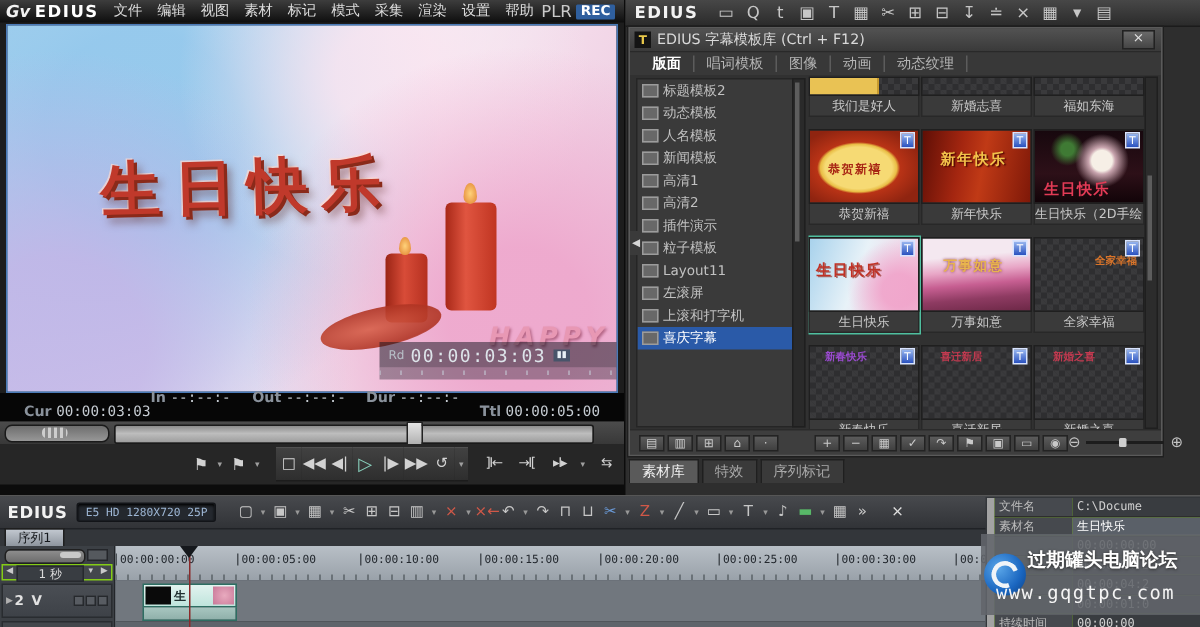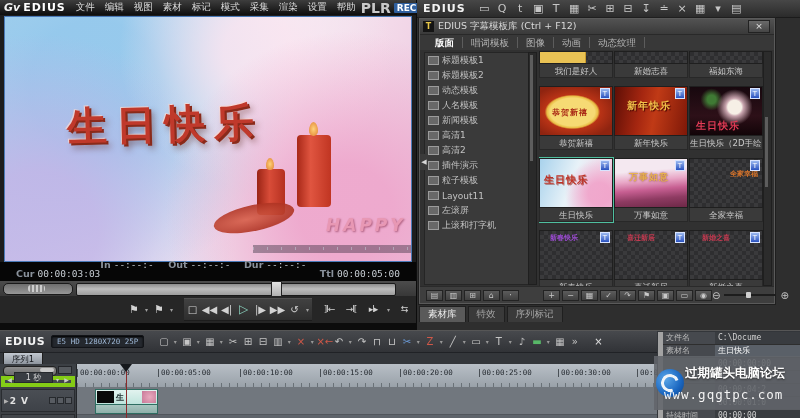--- a/index.html
+++ b/index.html
@@ -7,21 +7,21 @@
        font-family:"DejaVu Sans",sans-serif;-webkit-font-smoothing:antialiased;}
   
   #left-win{position:absolute;left:0;top:0;width:416px;height:288px;background:#1d1d1d;}
   #menubar{position:absolute;left:0;top:0;width:100%;height:15px;background:linear-gradient(#3d3d3d,#0e0e0e);
            display:flex;align-items:center;color:#ddd;font-size:9.5px;}
   .logo{font-style:italic;font-weight:bold;color:#f2f2f2;font-size:11px;margin:0 3px 0 4px;}
   .brand{font-weight:bold;font-size:11px;letter-spacing:1px;margin-right:5px;color:#fff;}
   .menus{display:flex;}
   .mi{padding:0 5px;white-space:nowrap;}
   .msp{flex:1;}
-  .plr{color:#c9c9c9;font-weight:bold;font-size:14px;margin-right:3px;}
+  .plr{color:#c9c9c9;font-weight:normal;font-size:11px;margin-right:3px;}
   .rec{background:#2f5f9e;color:#fff;font-weight:bold;font-size:9px;padding:0 3px;border-radius:1px;margin-right:7px;}
   .wmin,.wclose{color:#e6e6e6;font-size:10px;margin-right:9px;font-weight:bold;}
   
   #preview{position:absolute;left:4px;top:16px;width:406px;height:244px;border:1px solid #4a7ab8;overflow:hidden;
     background:
       radial-gradient(circle at 84% 80%, rgba(238,168,205,.95) 0 12%, rgba(238,168,205,0) 46%),
       radial-gradient(circle at 62% 14%, rgba(250,228,240,.85) 0 10%, rgba(250,228,240,0) 42%),
       radial-gradient(circle at 8% 88%, rgba(198,178,230,.8) 0 14%, rgba(198,178,230,0) 46%),
       radial-gradient(circle at 22% 28%, rgba(148,200,236,.95) 0 18%, rgba(148,200,236,0) 55%),
       linear-gradient(115deg,#a9d3ee 0%,#cfe7f5 30%,#f0f4f7 50%,#f3d9e9 75%,#e9c4dc 100%);}
@@ -172,22 +172,22 @@
   .tli.green{color:#58b868;}
   .tlclose{margin-left:8px;color:#e0e0e0;font-size:10px;width:16px;text-align:center;}
   .seqtab{position:absolute;left:3px;top:21px;width:40px;height:12px;background:linear-gradient(#c2c8d0,#8e959e);
           color:#15181c;font-size:8.5px;text-align:center;line-height:12px;border:1px solid #1f1f1f;border-bottom:none;box-sizing:border-box;}
   .tlbody{position:absolute;left:0;top:33px;width:657px;bottom:0;background:#565b61;overflow:hidden;}
   .thead{position:absolute;left:0;top:0;width:76px;height:100%;background:#3c4045;border-right:1px solid #23262a;}
   .thscroll{position:absolute;left:3px;top:2px;width:52px;height:8px;border-radius:4px;border:1px solid #202020;
             background:linear-gradient(#8e8e8e,#6c6c6c);}
   .thscroll i{position:absolute;right:2px;top:1px;width:14px;height:4px;border-radius:2px;background:#c9c9c9;}
   .thbox{position:absolute;left:58px;top:2px;width:14px;height:8px;background:#55595e;border:1px solid #24262a;box-sizing:border-box;}
-  .thscale{position:absolute;left:1px;top:12px;width:74px;height:11px;display:flex;align-items:flex-end;
-           background:#43474c;border:4px solid #84cc16;box-sizing:border-box;}
+  .thscale{position:absolute;left:1px;top:12px;width:74px;height:11px;display:flex;align-items:flex-start;
+           background:#43474c;border:1px solid #84cc16;box-sizing:border-box;}
   .sarrow{width:9px;color:#c9c9c9;font-size:6px;text-align:center;flex:none;}
   .slabel{flex:1;text-align:center;color:#d9d9d9;font-size:8px;background:#393d42;border:1px solid #26292d;
           height:9px;line-height:9px;}
   .track{position:absolute;left:1px;top:25px;width:74px;height:23px;display:flex;align-items:center;
          background:linear-gradient(#4a4e54,#3e4248);border:1px solid #292c30;box-sizing:border-box;}
   .texp{color:#b0b0b0;font-size:6px;margin:0 1px 0 2px;}
   .tname{color:#e2e2e2;font-size:9px;font-weight:bold;letter-spacing:1px;}
   .ticons2{margin-left:auto;margin-right:2px;display:flex;gap:1px;}
   .ticons2 i{width:7px;height:7px;background:#585c62;border:1px solid #26292d;box-sizing:border-box;}
   .track2{position:absolute;left:1px;top:50px;width:74px;height:8px;background:#43474c;border:1px solid #292c30;box-sizing:border-box;}
@@ -256,20 +256,25 @@
       <span class="wmin">—</span>
       <span class="wclose">×</span>
     </div>
 
     <div id="preview">
       <span class="ptitle">生日快乐</span>
       <div class="candle1"></div>
       <div class="candle2"></div>
       <div class="deco"></div>
       <span class="happy">HAPPY</span>
+      <div class="ovl">
+        <span class="pfx">Rd</span>
+        <span class="otc">00:00:03:03</span>
+        <span class="pause">▮▮</span>
+      </div>
       <div class="ovl2"></div>
     </div>
 
     <div id="tcbar">
 
     <span class="tcf"><b>Cur</b><i>00:00:03:03</i></span>
         <span class="tcf"><b>In</b><i>--:--:--:--</i></span>
         <span class="tcf"><b>Out</b><i>--:--:--:--</i></span>
         <span class="tcf"><b>Dur</b><i>--:--:--:--</i></span>
         <span class="tcf"><b>Ttl</b><i>00:00:05:00</i></span>
@@ -341,24 +346,20 @@
       <span class="dtab active">版面</span>
           <span class="dtab">唱词模板</span>
           <span class="dtab">图像</span>
           <span class="dtab">动画</span>
           <span class="dtab">动态纹理</span>
         </div>
       <div class="dbody">
         <span class="collapse">◀</span>
         <div class="tree">
 
-        <div class="titem">
-              <span class="ticon"></span>
-              <span>标题模板1</span>
-            </div>
             <div class="titem">
               <span class="ticon"></span>
               <span>标题模板2</span>
             </div>
             <div class="titem">
               <span class="ticon"></span>
               <span>动态模板</span>
             </div>
             <div class="titem">
               <span class="ticon"></span>
@@ -388,20 +389,24 @@
               <span class="ticon"></span>
               <span>Layout11</span>
             </div>
             <div class="titem">
               <span class="ticon"></span>
               <span>左滚屏</span>
             </div>
             <div class="titem">
               <span class="ticon"></span>
               <span>上滚和打字机</span>
+            </div>
+            <div class="titem selected">
+              <span class="ticon"></span>
+              <span>喜庆字幕</span>
             </div>
           </div>
         <div class="treescroll">
             <i></i>
           </div>
         <div class="grid">
 
         <div class="cell crop sliver">
               <div class="thumb">
                 

